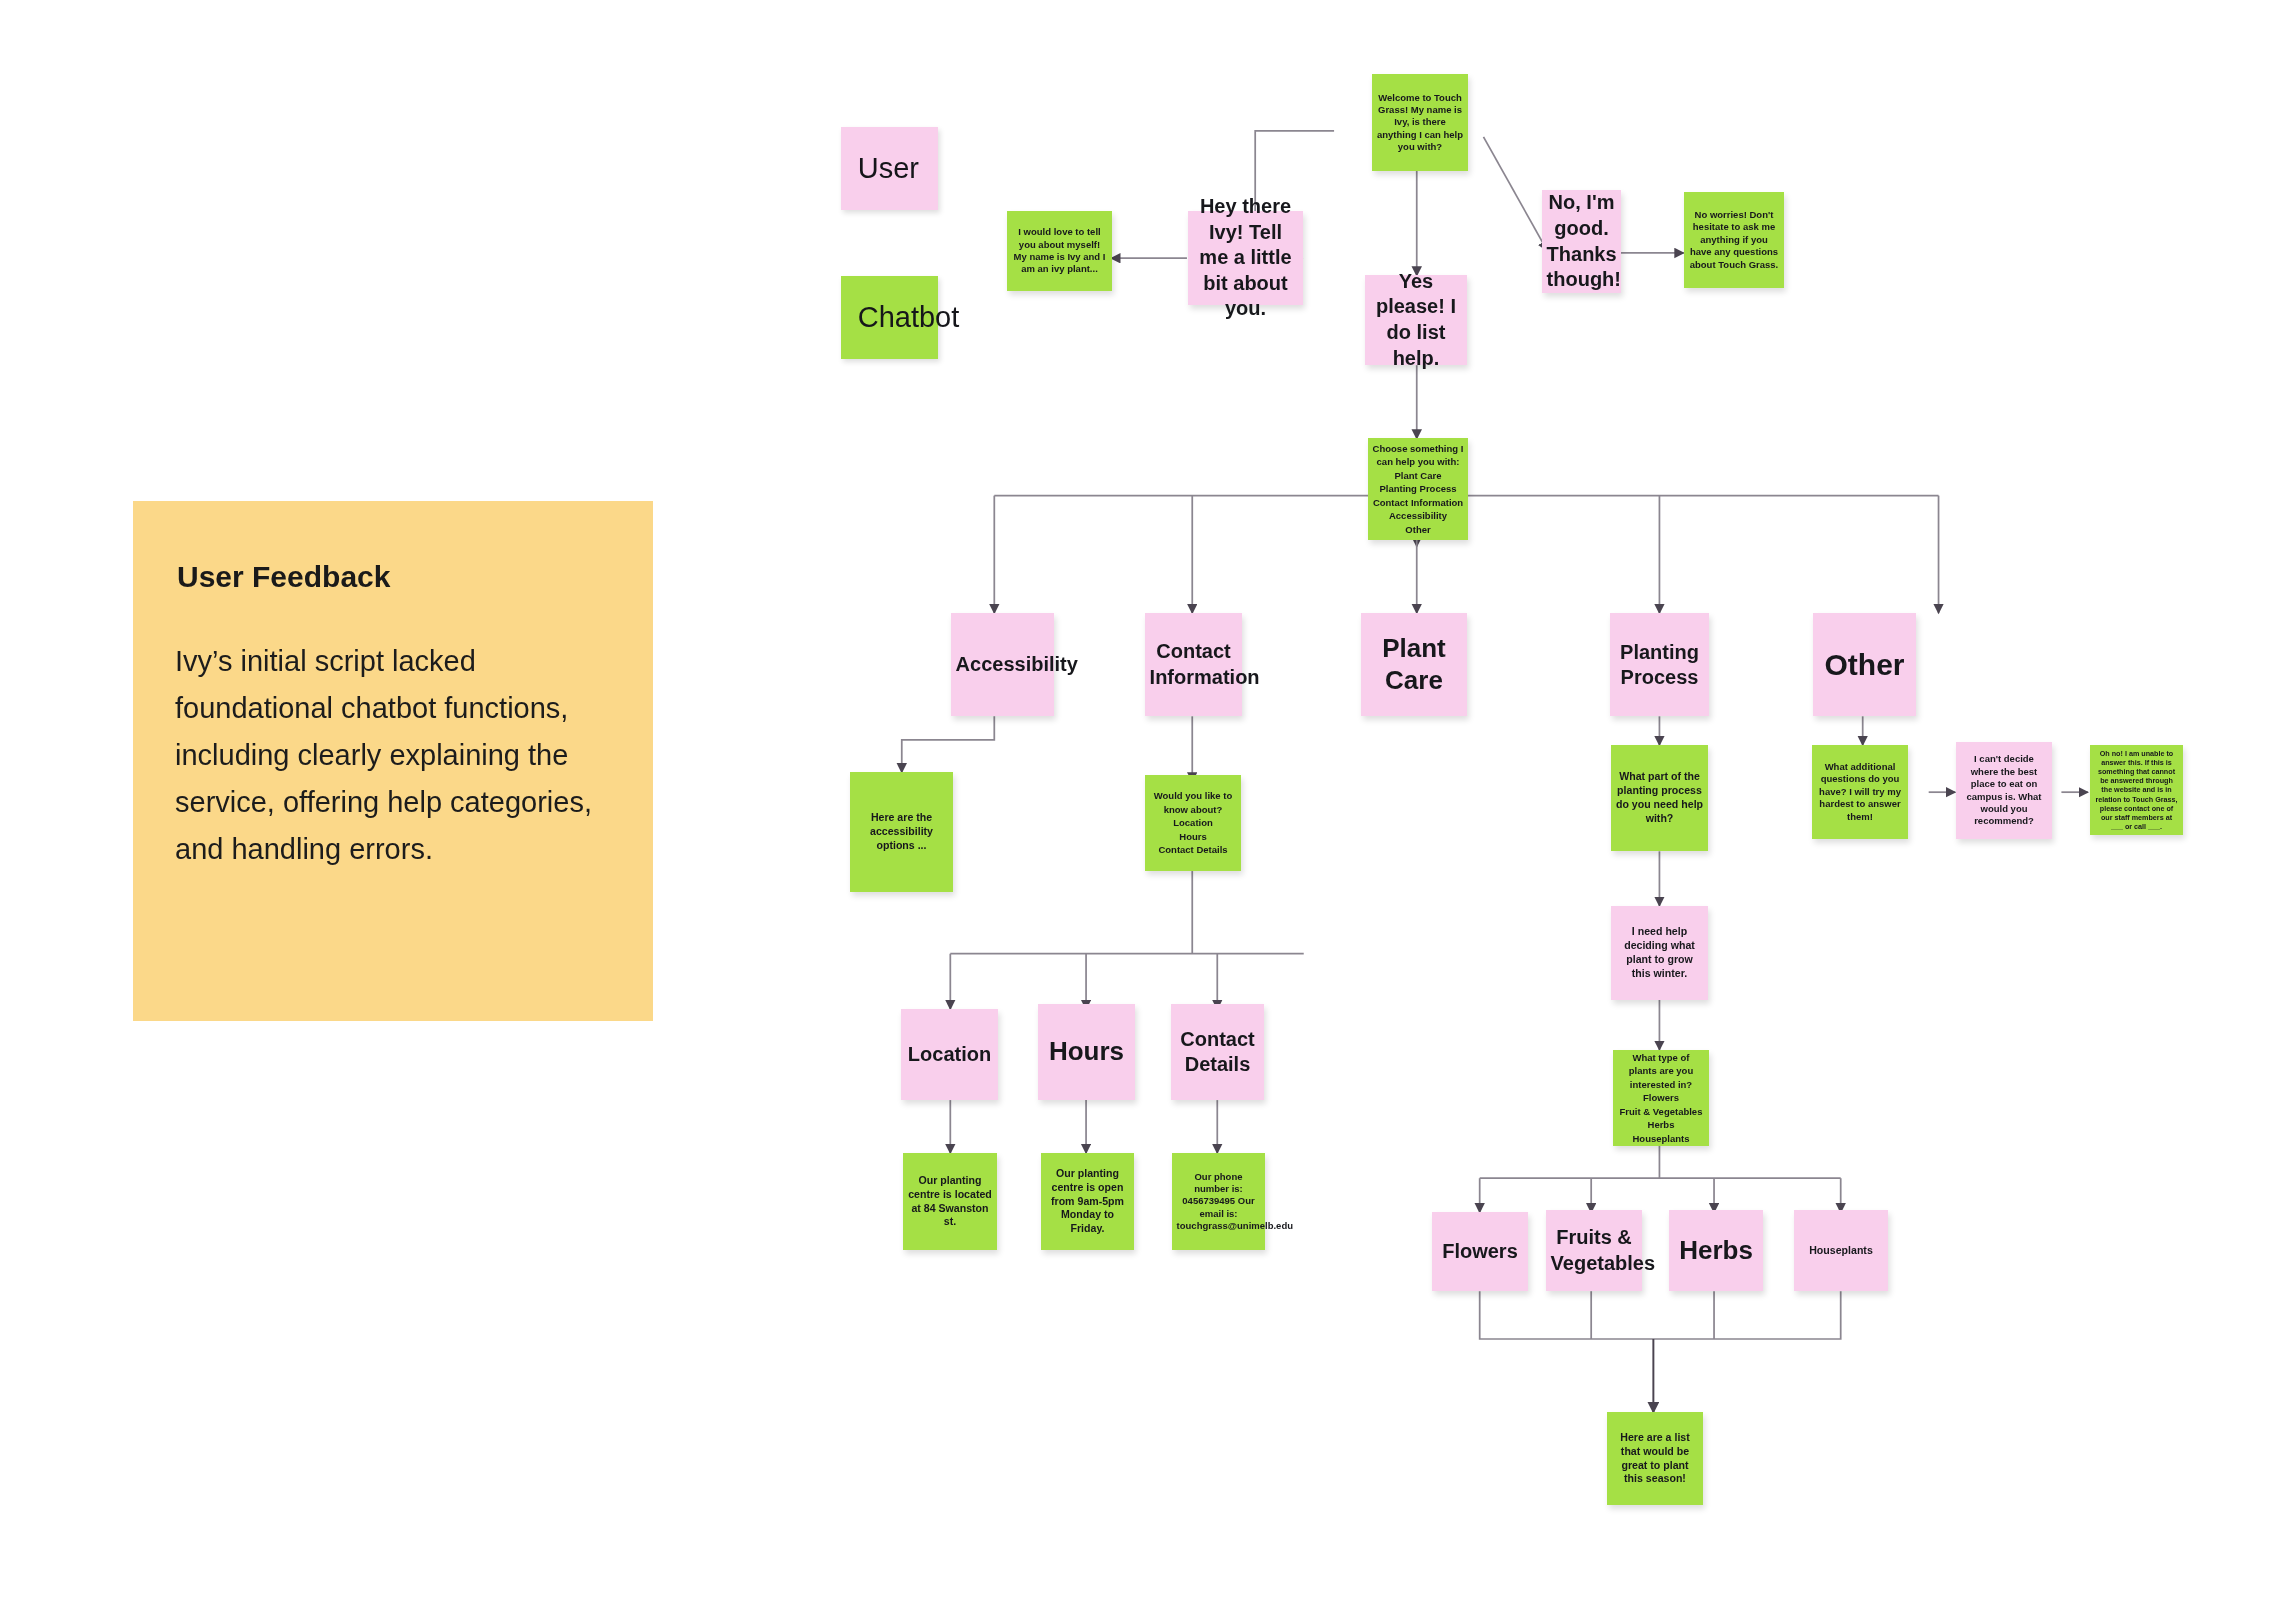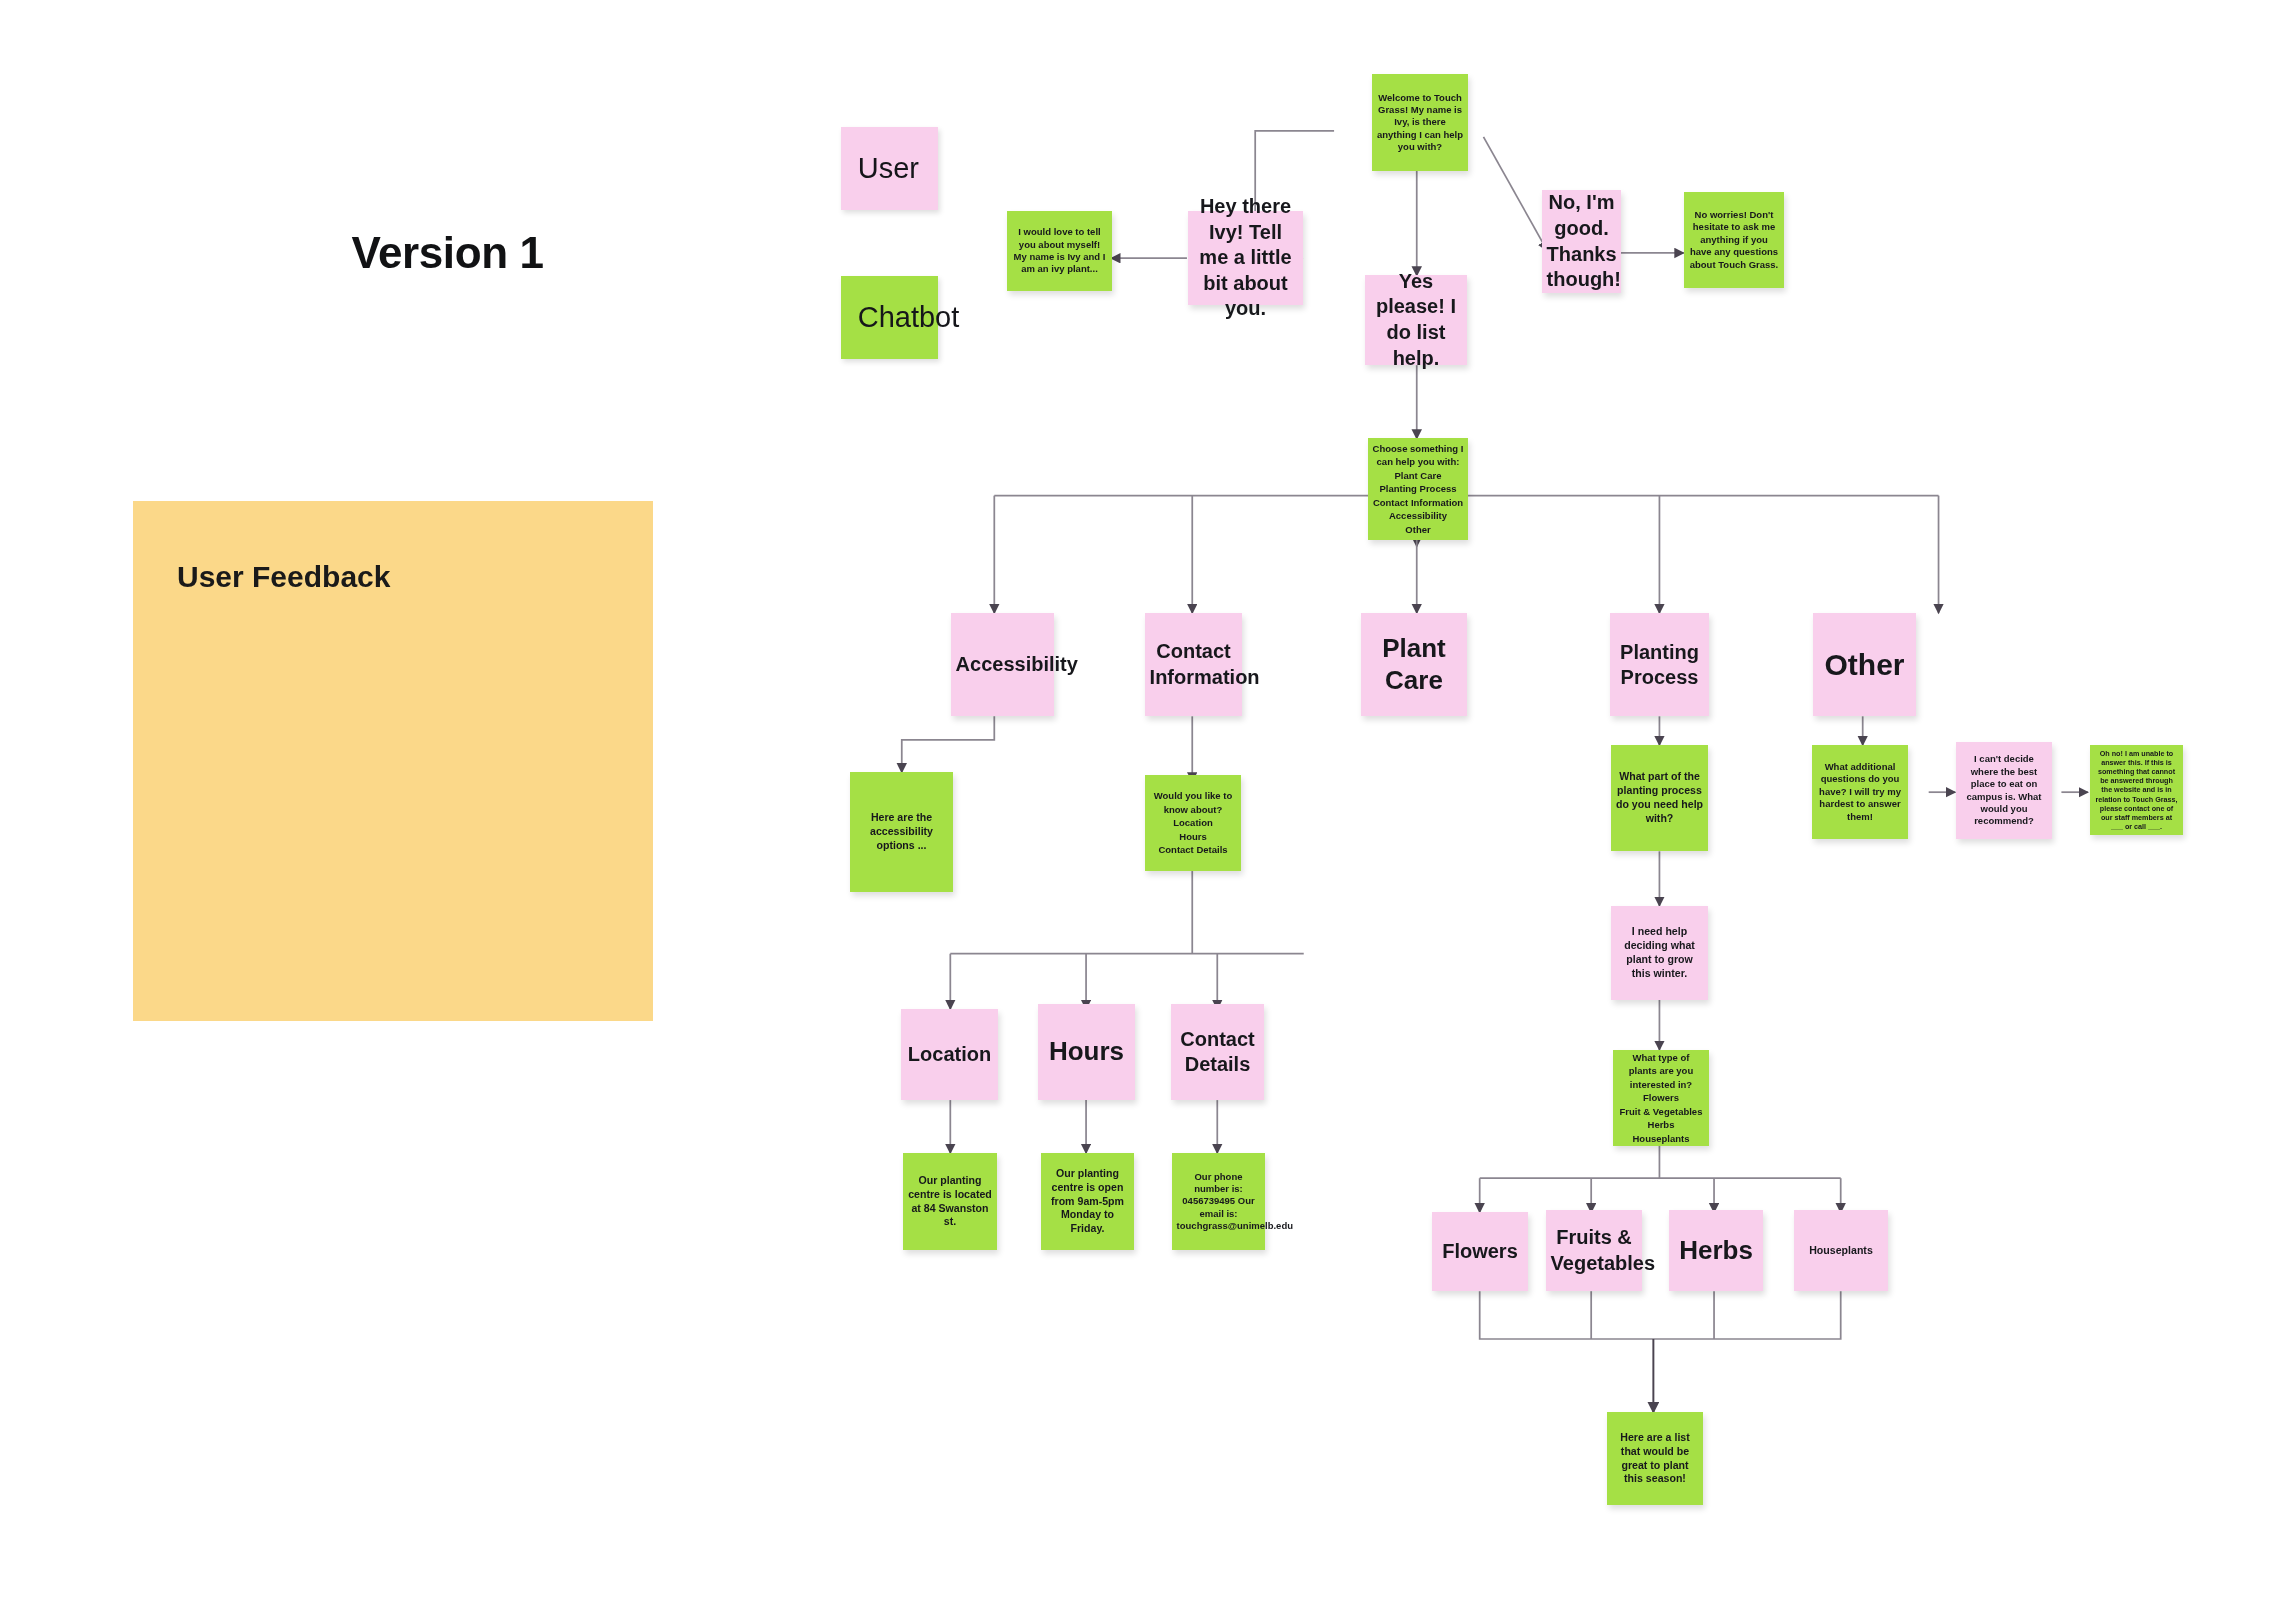--- a/index.html
+++ b/index.html
@@ -62,24 +62,24 @@
 
   
   #wires{position:absolute;left:0;top:0;width:2295px;height:1598px;
      pointer-events:none;}
 </style>
 </head>
 <body>
 
 <div id="canvas">
 
-  <div id="version-title">Version 1</div>
 
   <div id="feedback-card">
     <div id="feedback-title">User Feedback</div>
+    <div id="feedback-body">Ivy’s initial script lacked foundational chatbot functions, including clearly explaining the service, offering help categories, and handling errors.</div>
   </div>
 
   <div class="legend-note" id="legend-user">
     <span>User</span>
   </div>
   <div class="legend-note" id="legend-bot">
     <span>Chatbot</span>
   </div>
 
   <svg id="wires" viewBox="0 0 3026 2106" xmlns="http://www.w3.org/2000/svg">

